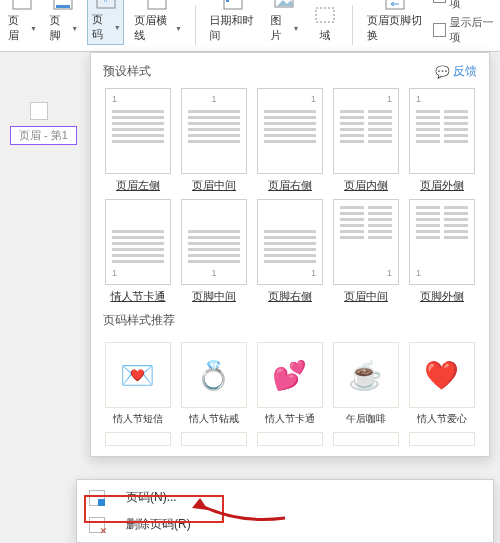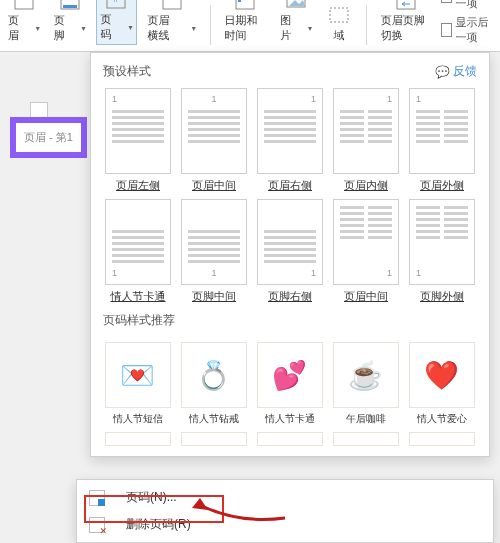--- a/index.html
+++ b/index.html
@@ -47,24 +47,24 @@
 
   .doc-area {
     position: relative;
     background: #f0f0f0;
     height: calc(543px - 52px);
     padding-top: 10px;
   }
   .header-field {
     position: absolute;
     left: 10px;
-    top: 65px;
-    border: 6px solid #8b5cf6;
+    top: 74px;
+    border: 1px solid #8b5cf6;
     background: #fff;
-    padding: 7px 8px;
+    padding: 1px 8px;
     font-size: 11px;
     color: #888;
   }
   .page-marker {
     position: absolute;
     left: 30px;
     top: 50px;
     width: 18px; height: 18px;
     border: 1px solid #c9c9c9;
     background:#fff;
@@ -132,21 +132,21 @@
   .menu-ico { width:16px;height:16px;border:1px solid #bbb; background:#fff; position:relative;}
   .menu-ico.num::after{content:"";position:absolute;right:-1px;bottom:-1px;width:7px;height:7px;background:#2d88d8;}
   .menu-ico.del::after{content:"✕";position:absolute;right:-3px;bottom:-4px;font-size:9px;color:#c0392b;}
   .highlight-box {
     position:absolute; left:84px; bottom:20px; width:140px; height:28px;
     border:2px solid #d93025; z-index:5; pointer-events:none;
   }
   .arrow { position:absolute; left:190px; bottom:14px; z-index:6; pointer-events:none;}
   .arrow svg path { stroke:#c21919; stroke-width:3; fill:none;}
   .arrow svg polygon { fill:#c21919;}
-  .ribbon-label { display:flex; align-items:center; gap:16px;}
+  .ribbon-label { display:flex; align-items:center; gap:6px;}
   .chev-down { font-size:8px; color:#666; }
 </style>
 </head>
 <body>
 
 <div class="ribbon">
   <div class="ribbon-btn">
     <div class="ribbon-ico">
       <svg width="22" height="22">
           <rect x="2" y="2" width="18" height="18" fill="none" stroke="#888"></rect>

